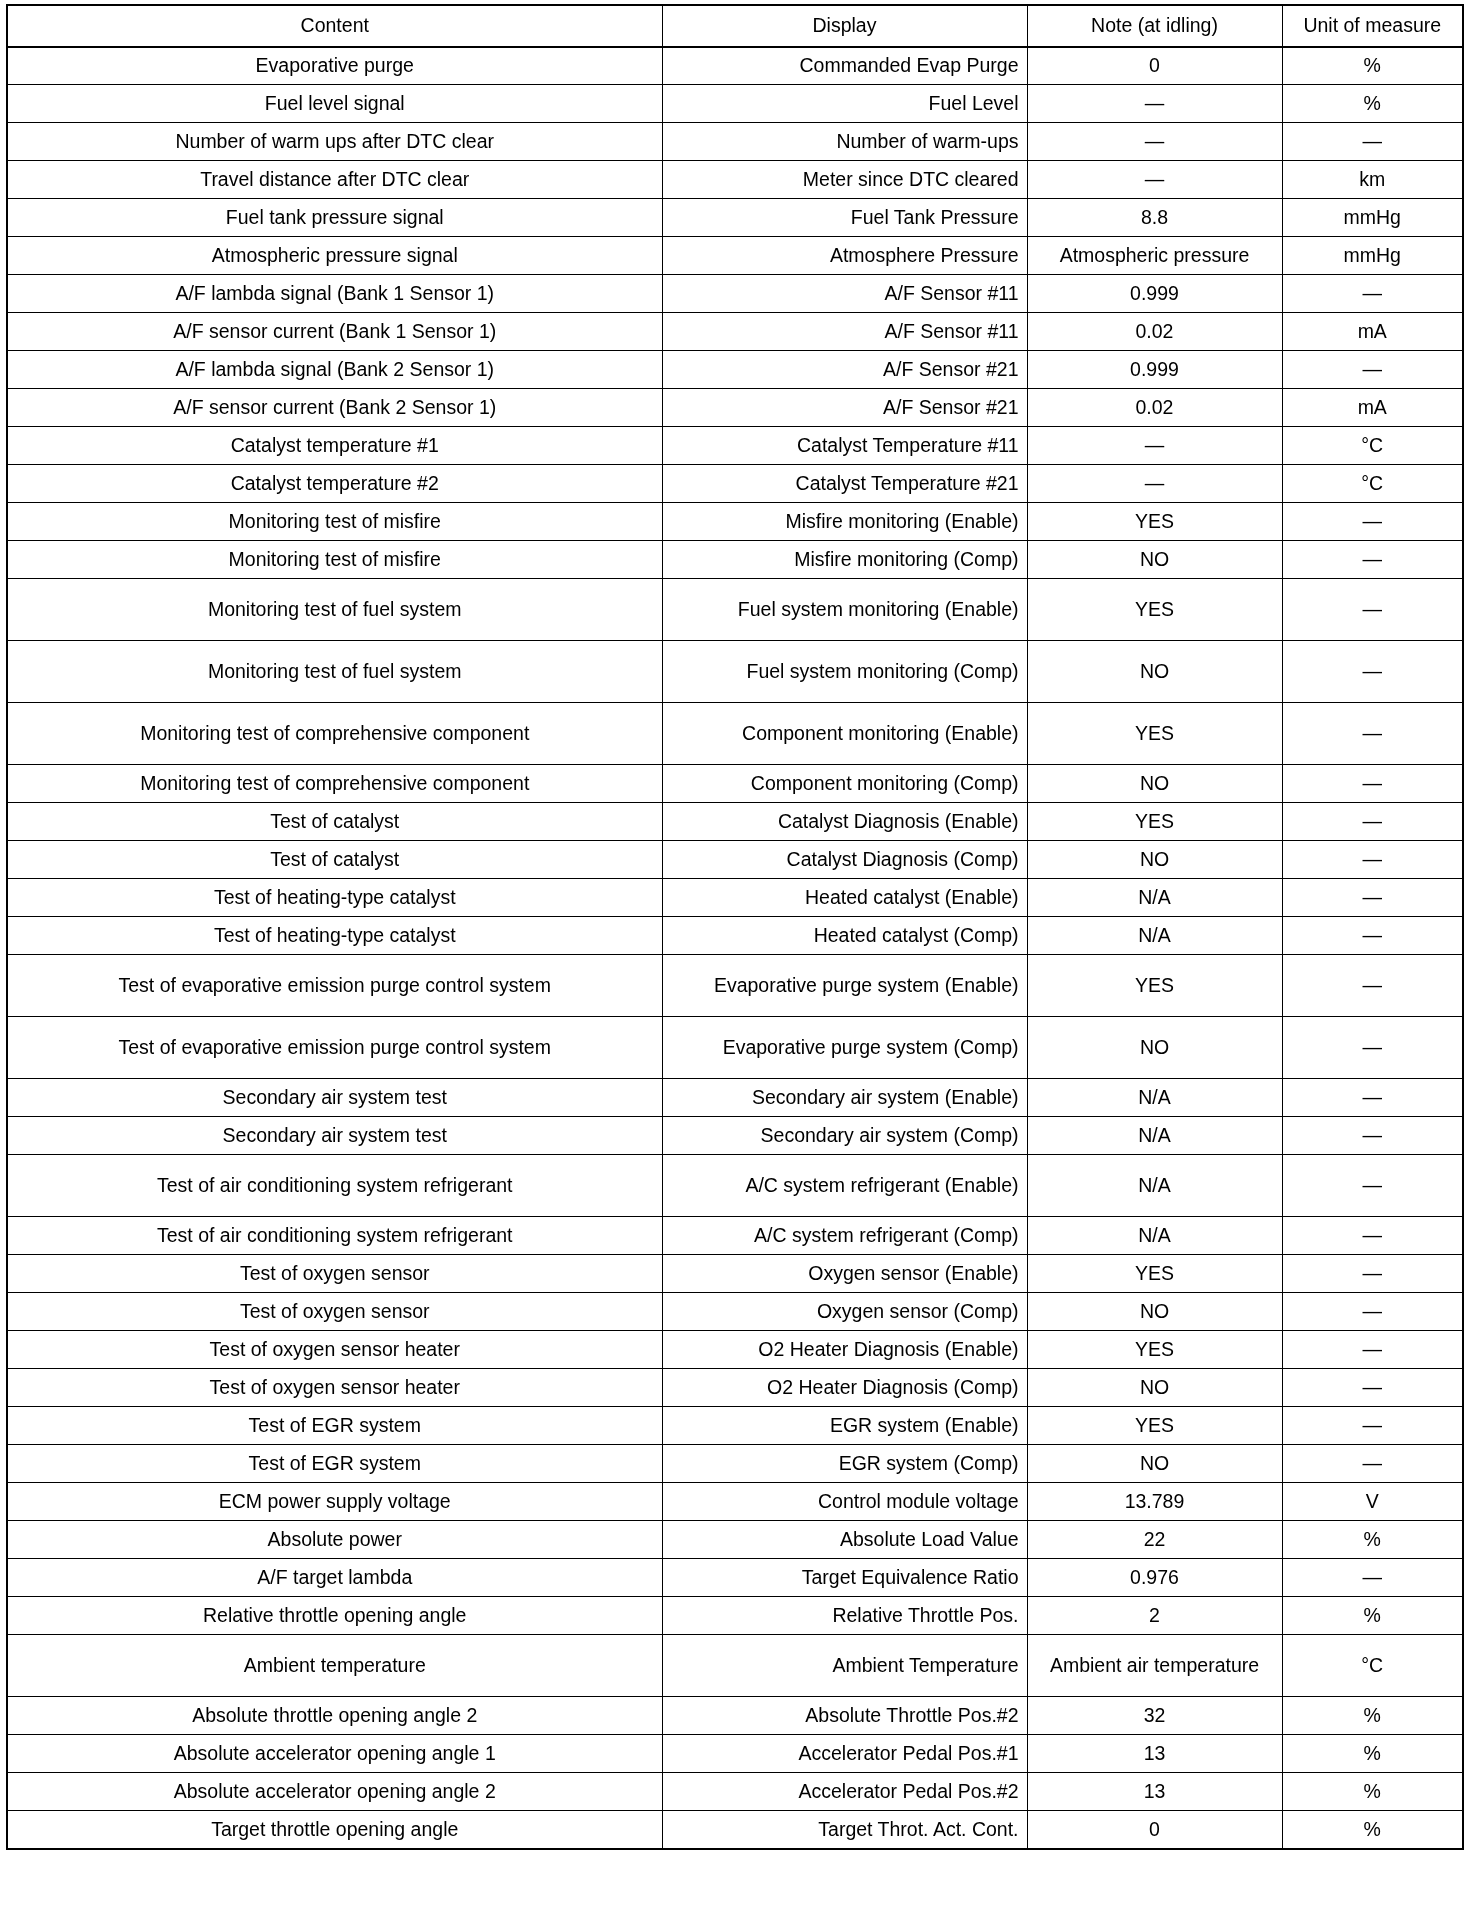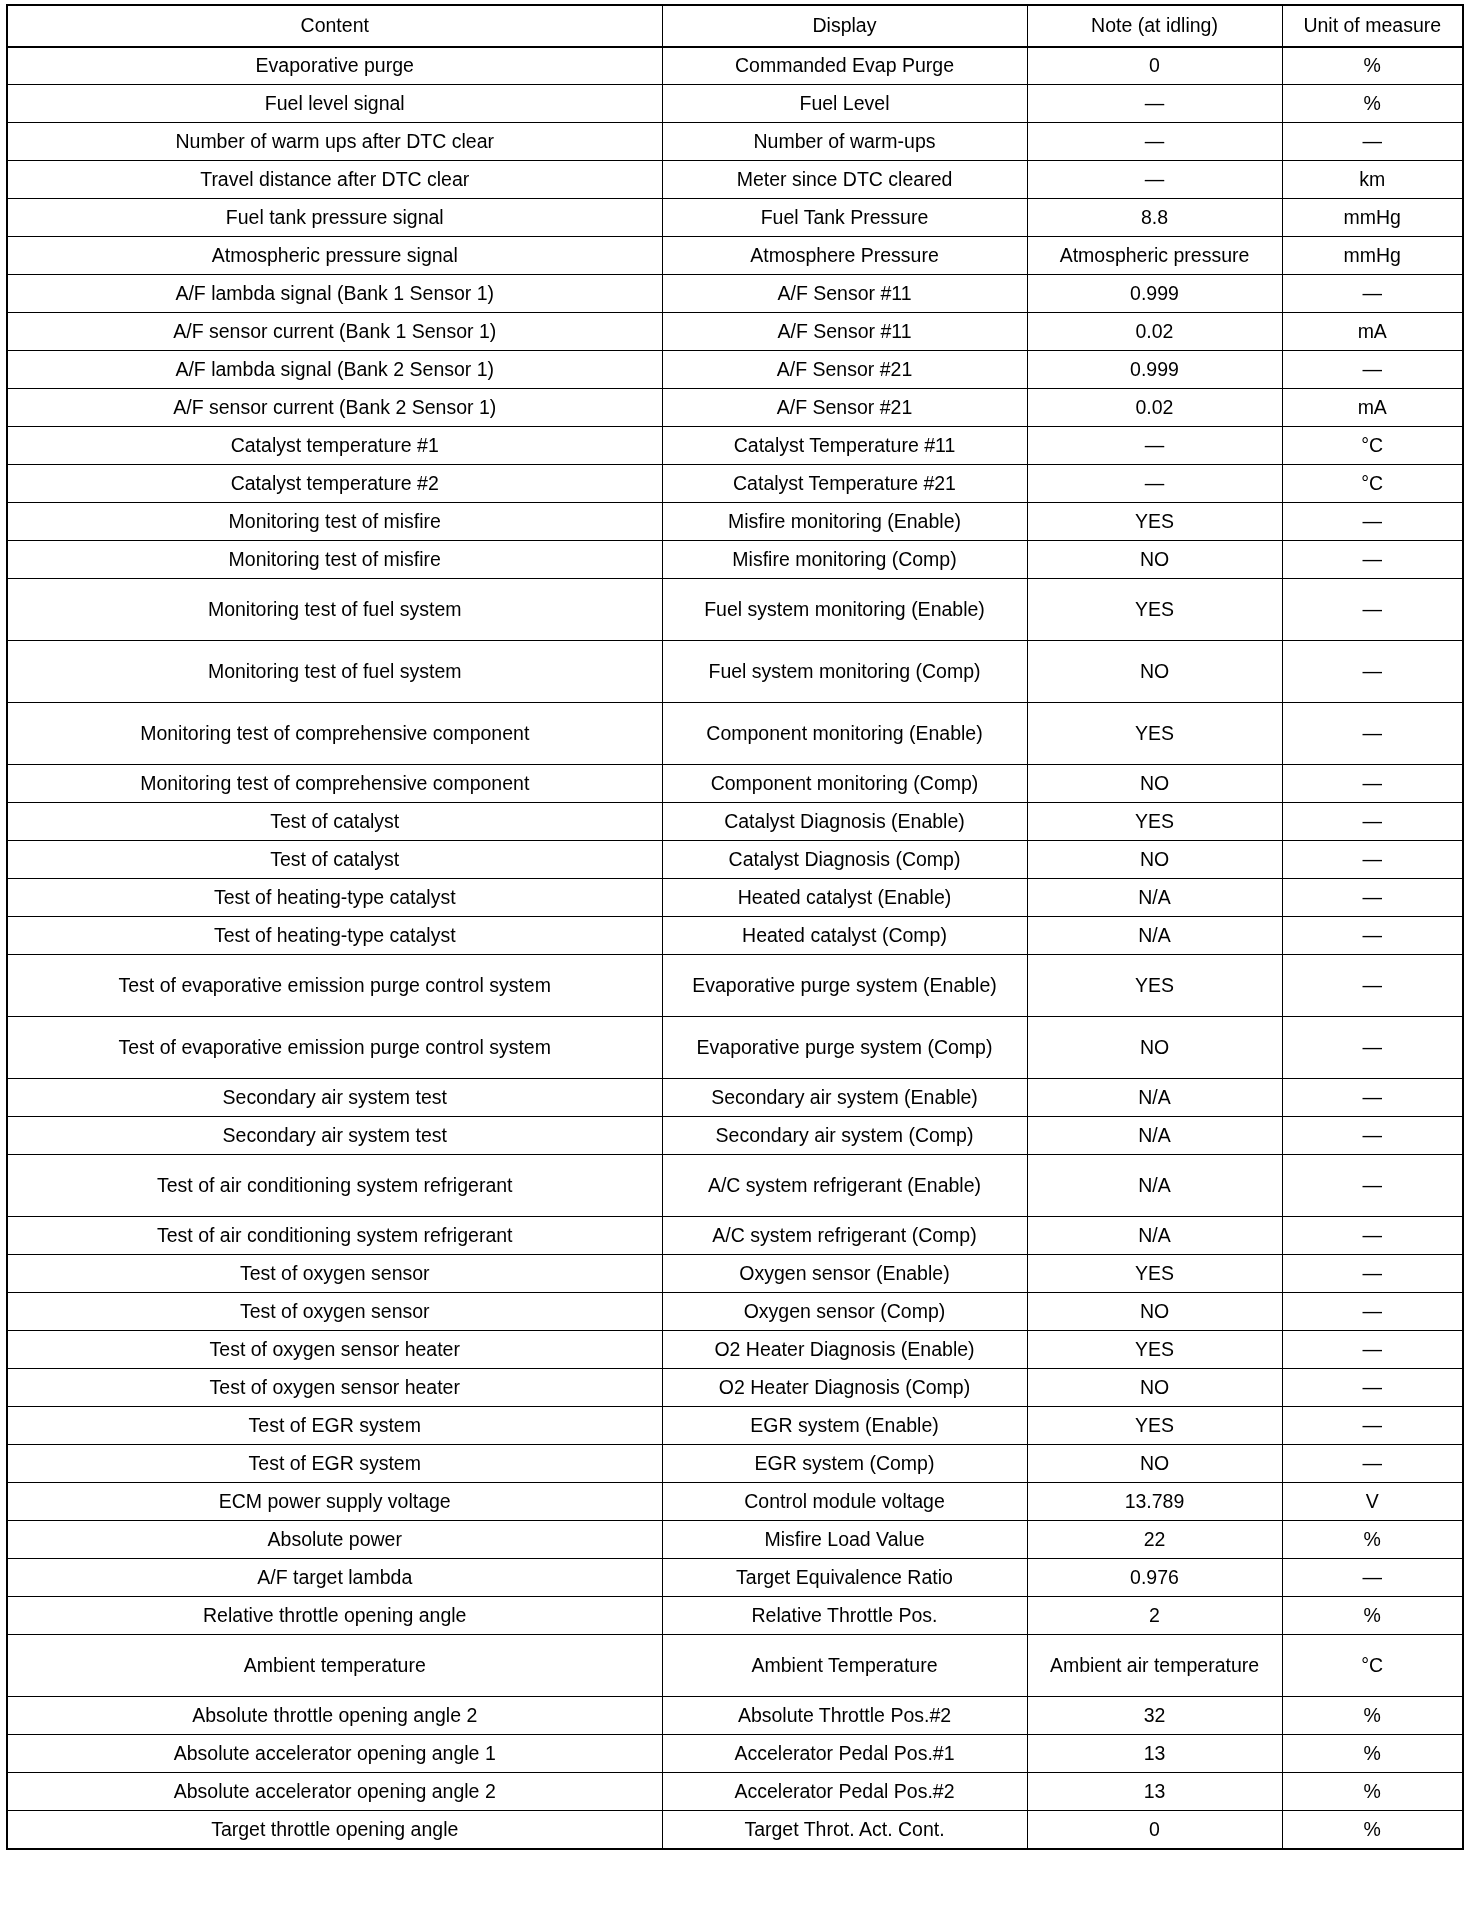--- a/index.html
+++ b/index.html
@@ -39,21 +39,21 @@
     padding: 8px 18px;
     border-bottom: 2px solid #000;
   }
   
   col.c-content  { width: 655px; }
   col.c-display  { width: 365px; }
   col.c-note     { width: 255px; }
   col.c-unit     { width: 181px; }
 
   td.content { text-align: center; }
-  td.display { text-align: center; }
+  td.display { text-align: right; }
   td.note    { text-align: center; }
   td.unit    { text-align: center; }
 
   .row-tall td { height: 62px; }
   .row-std  td { height: 38px; }
 </style>
 </head>
 <body>
 
 <div class="page">
@@ -278,21 +278,21 @@
           <td class="unit">—</td>
         </tr>
         <tr class="row-std">
           <td class="content">ECM power supply voltage</td>
           <td class="display">Control module voltage</td>
           <td class="note">13.789</td>
           <td class="unit">V</td>
         </tr>
         <tr class="row-std">
           <td class="content">Absolute power</td>
-          <td class="display">Misfire Load Value</td>
+          <td class="display">Absolute Load Value</td>
           <td class="note">22</td>
           <td class="unit">%</td>
         </tr>
         <tr class="row-std">
           <td class="content">A/F target lambda</td>
           <td class="display">Target Equivalence Ratio</td>
           <td class="note">0.976</td>
           <td class="unit">—</td>
         </tr>
         <tr class="row-std">

